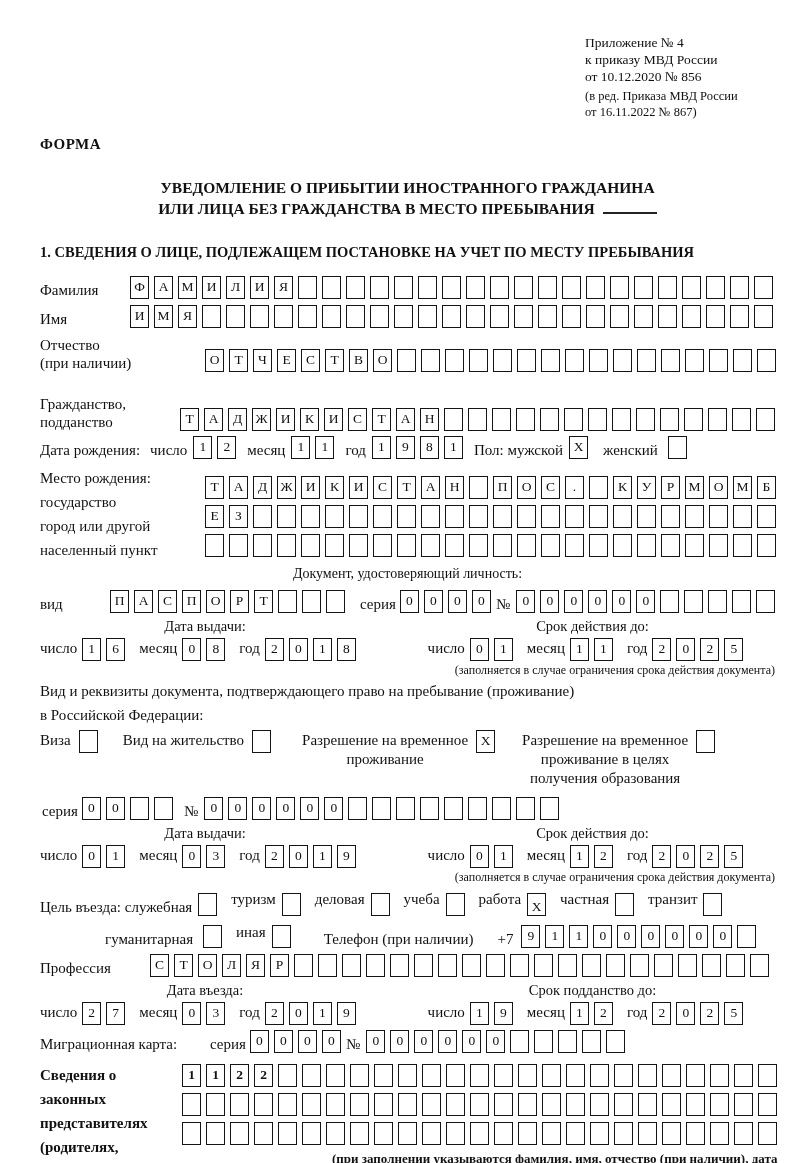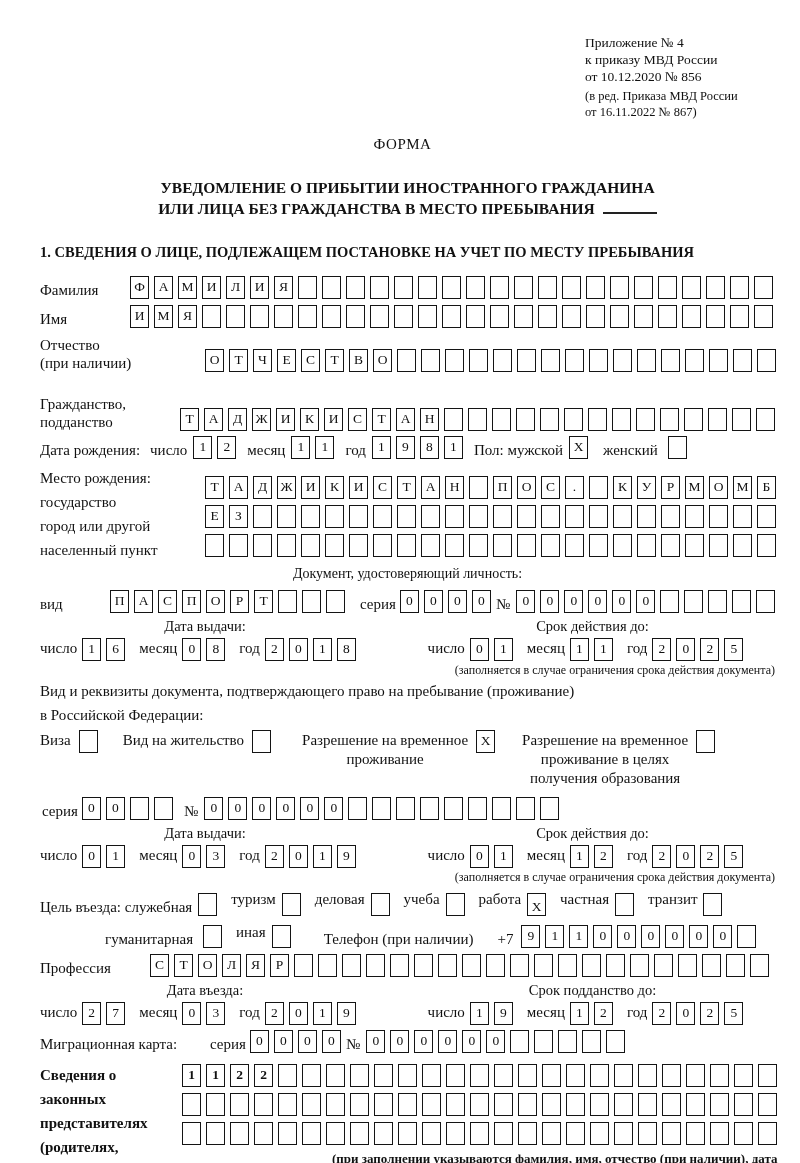--- a/index.html
+++ b/index.html
@@ -6,21 +6,21 @@
   body{
     width:800px;height:1163px;overflow:hidden;
     font-family:"Liberation Serif","DejaVu Serif",serif;
     color:#111;font-size:15px;
   }
   .page{box-sizing:border-box;width:800px;height:1163px;padding:34px 25px 0 40px;}
 
   
   .appendix{width:190px;margin-left:auto;margin-right:0;line-height:17px;font-size:13.5px;}
   .appendix .rev{font-size:12.5px;margin-top:3px;line-height:16px;}
-  .forma{text-align:center;font-weight:normal;font-size:15px;margin:16px 10px 0 0;letter-spacing:.5px;}
+  .forma{text-align:left;font-weight:bold;font-size:15px;margin:16px 10px 0 0;letter-spacing:.5px;}
 
   
   .title{ text-align:center;font-weight:bold;font-size:15.5px;line-height:21px;margin-top:24px;}
   .blank-line{display:inline-block;width:54px;border-bottom:2px solid #222;height:14px;margin-left:8px;}
   .sect-head{font-weight:bold;font-size:14.5px;margin-top:25px;margin-bottom:14px;}
 
   
   .cell{
     display:inline-block;box-sizing:border-box;
     width:19px;height:23px;border:1.7px solid #141414;margin-right:5px;

